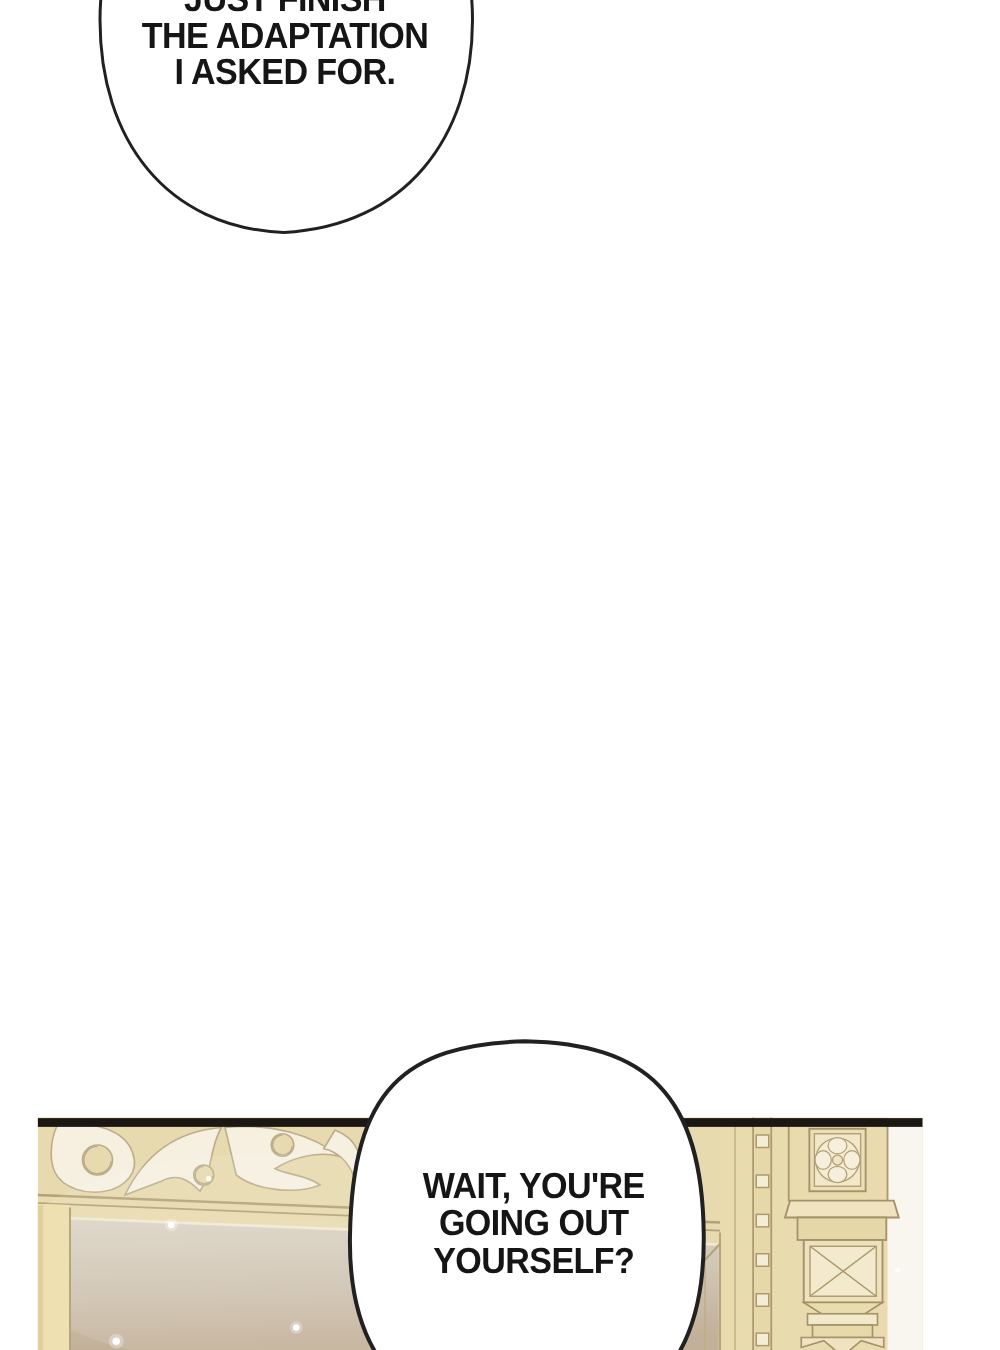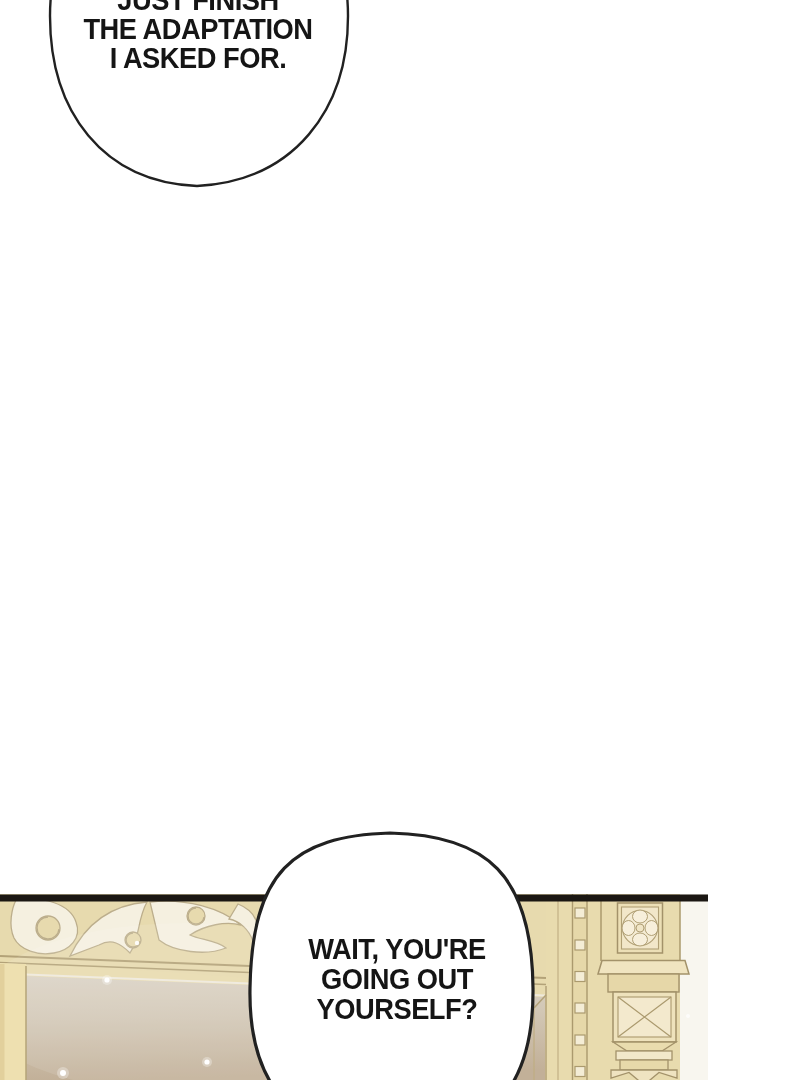--- a/index.html
+++ b/index.html
@@ -1,17 +1,17 @@
 <!DOCTYPE html>
 <html style="--page-bg: #ffffff; --ink: #151515; --panel-border: #1b1713; --bubble-fill: #ffffff; --bubble-outline: #212121; --frieze-beige: #e7daae; --ornament-cream: #f5f0e0; --ornament-outline: #bcae8c; --woodwork-outline: #a3926a; --woodwork-beige: #e8dbae; --panel-light: #f3e9cd; --wall-top: #dbd3c5; --wall-bottom: #c2b098; --white-wall: #f8f6ef;"><head>
 <meta charset="utf-8">
 <style>
   html,body{margin:0;padding:0;background:#ffffff;}
   body{width:800px;height:1080px;overflow:hidden;position:relative;}
-  .page{position:absolute;inset:0;width:708px;height:1080px;background:var(--page-bg,#ffffff);overflow:hidden;}
+  .page{position:absolute;inset:0;width:708px;height:1080px;background:var(--page-bg,#ffffff);overflow:hidden;margin-left:30px;}
   .art{position:absolute;left:0;top:0;width:800px;height:1080px;display:block;}
   .speech{
     position:absolute;
     font-family:"Liberation Sans","DejaVu Sans",sans-serif;
     font-weight:700;
     color:var(--ink,#151515);
     text-align:center;
     font-size:29px;
     letter-spacing:-0.5px;
     transform:scaleX(0.94);

